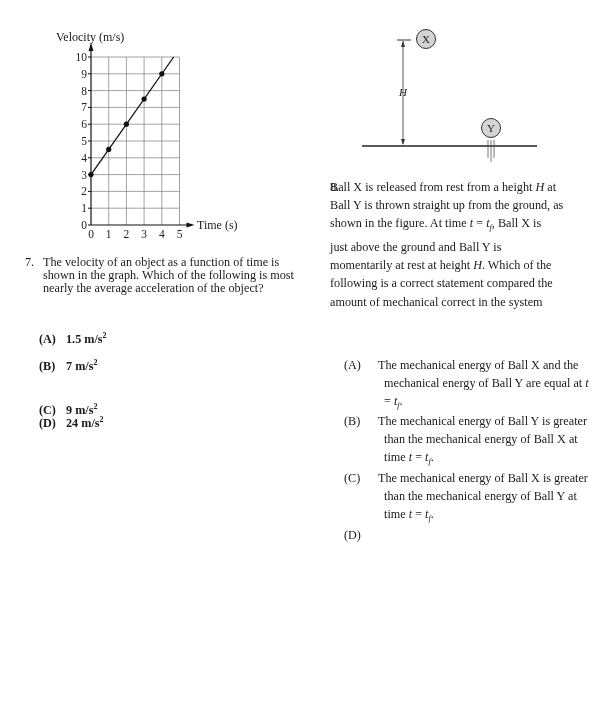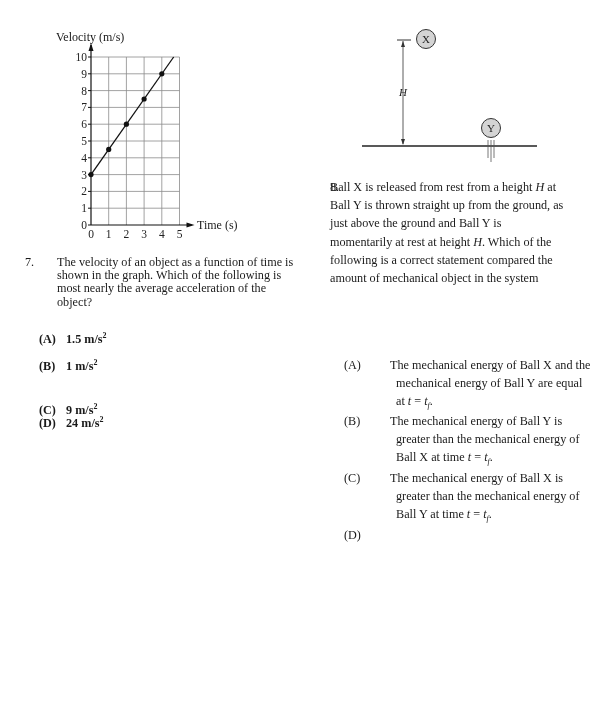--- a/index.html
+++ b/index.html
@@ -3,30 +3,30 @@
 <meta charset="utf-8">
 <style>
   html, body { margin:0; padding:0; background:#ffffff; }
   body { width:606px; height:720px; position:relative; overflow:hidden;
          font-family:"Liberation Serif", "DejaVu Serif", serif; color:#1a1a1a; }
   .abs { position:absolute; }
   #graph { position:absolute; left:0; top:0; width:300px; height:250px; }
   #figure { position:absolute; left:355px; top:20px; width:200px; height:150px; }
   .q7 { left:25px; top:256px; width:270px; font-size:12.2px; line-height:13.2px; }
   .q7 .num { position:absolute; left:0; top:0; }
-  .q7 .body { margin-left:32px; }
+  .q7 .body { margin-left:18px; }
   .opt7 { left:39px; font-size:12.2px;font-weight:bold; }
   .opt7 .lbl { display:inline-block; width:27px; }
   sup { font-size:8px; vertical-align:5px; line-height:0; }
   .q8 { left:330px; top:178px; width:270px; font-size:12.2px; line-height:18.2px; }
   .q8 .num { position:absolute; left:0; top:0; }
   .q8 .body { margin-left:0; }
   .opt8 { left:344px; width:250px; font-size:12.2px; line-height:18.2px; }
   .opt8 .lbl { position:absolute; left:0; top:0; }
-  .opt8 .txt { margin-left:46px; text-indent:-6px; padding-left:6px; }
+  .opt8 .txt { margin-left:34px; text-indent:-6px; padding-left:6px; }
   .opt8.tight { line-height:13.5px; }
   i { font-style:italic; }
 </style>
 </head>
 <body>
 
 <svg id="graph" xmlns="http://www.w3.org/2000/svg">
   <text x="56" y="41" font-size="12" font-family="Liberation Serif, serif" fill="#1a1a1a">Velocity (m/s)</text>
   <text x="197" y="229" font-size="12" font-family="Liberation Serif, serif" fill="#1a1a1a">Time (s)</text>
   <g id="grid-layer">
@@ -94,21 +94,21 @@
 
 <div class="abs q7">
   <span class="num">7.</span>
   <div class="body">The velocity of an object as a function of time is shown in the graph. Which of the following is most nearly the average acceleration of the object?</div>
 </div>
 
 <div class="abs opt7" style="top:332px">
   <span class="lbl">(A)</span><span>1.5 m/s</span><sup>2</sup>
 </div>
 <div class="abs opt7" style="top:359px">
-  <span class="lbl">(B)</span><span>1 m/s</span><sup>2</sup>
+  <span class="lbl">(B)</span><span>7 m/s</span><sup>2</sup>
 </div>
 <div class="abs opt7" style="top:403px">
   <span class="lbl">(C)</span><span>9 m/s</span><sup>2</sup>
 </div>
 <div class="abs opt7" style="top:416px">
   <span class="lbl">(D)</span><span>24 m/s</span><sup>2</sup>
 </div>
 
 <svg id="figure" xmlns="http://www.w3.org/2000/svg" viewBox="0 0 200 150">
   <line x1="7" y1="126" x2="182" y2="126" stroke="#222" stroke-width="1.3"></line>
@@ -124,24 +124,25 @@
   <line x1="133" y1="120" x2="133" y2="138" stroke="#555" stroke-width="0.8"></line>
   <line x1="136" y1="120" x2="136" y2="142" stroke="#555" stroke-width="0.8"></line>
   <line x1="139" y1="120" x2="139" y2="138" stroke="#555" stroke-width="0.8"></line>
 </svg>
 
 <div class="abs q8">
   <span class="num">8.</span>
   <div class="body">
     <div>Ball X is released from rest from a height <i>H</i> at</div>
     <div>Ball Y is thrown straight up from the ground, as</div>
+    <div>shown in the figure. At time <i>t</i> = <i>t</i><sub style="font-size:8px"><i>f</i></sub>, Ball X is</div>
     <div>just above the ground and Ball Y is</div>
     <div>momentarily at rest at height <i>H</i>. Which of the</div>
     <div>following is a correct statement compared the</div>
-    <div>amount of mechanical object in the system</div>
+    <div>amount of mechanical correct in the system</div>
   </div>
 </div>
 
 <div class="abs opt8" style="top:356px">
   <span class="lbl">(A)</span>
   <div class="txt">The mechanical energy of Ball X and the mechanical energy of Ball Y are equal at <i>t</i> = <i>t</i><sub style="font-size:8px"><i>f</i></sub>.</div>
 </div>
 <div class="abs opt8" style="top:412px">
   <span class="lbl">(B)</span>
   <div class="txt">The mechanical energy of Ball Y is greater than the mechanical energy of Ball X at time <i>t</i> = <i>t</i><sub style="font-size:8px"><i>f</i></sub>.</div>

